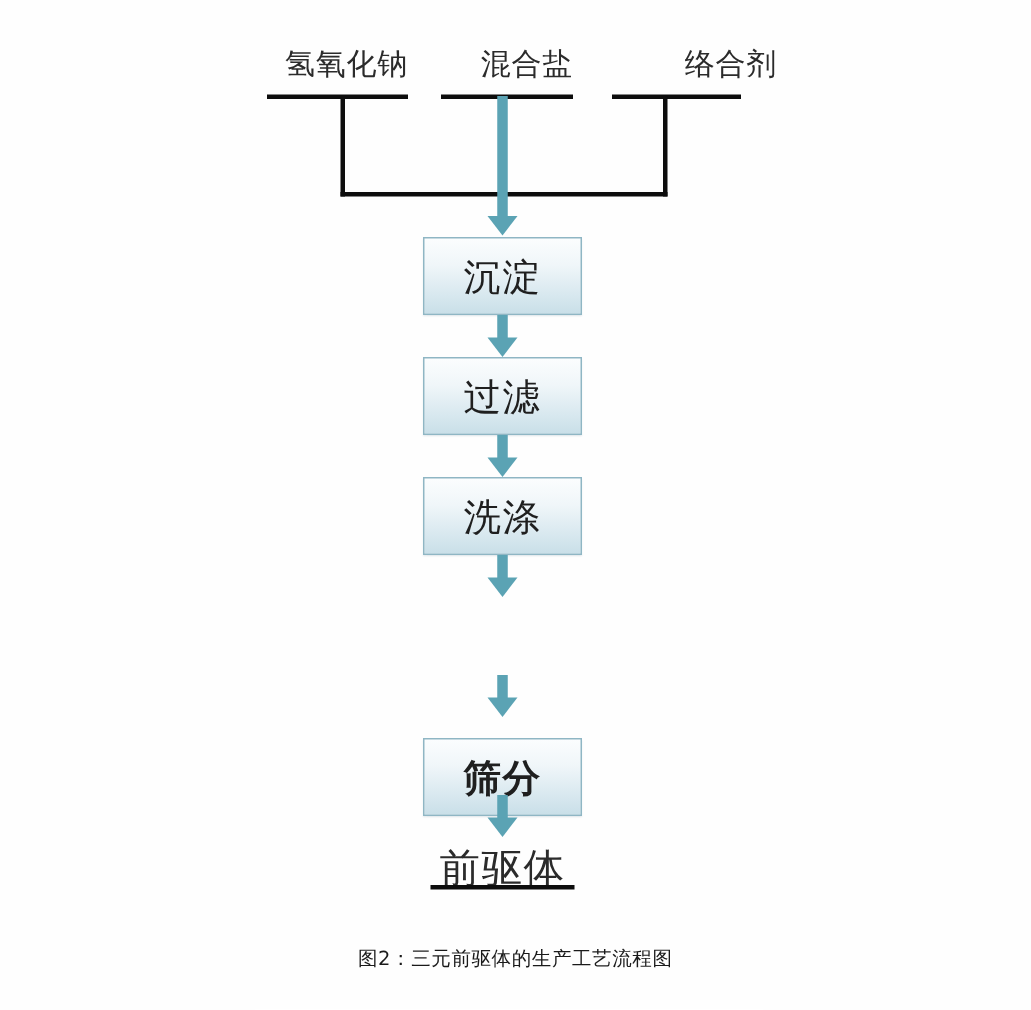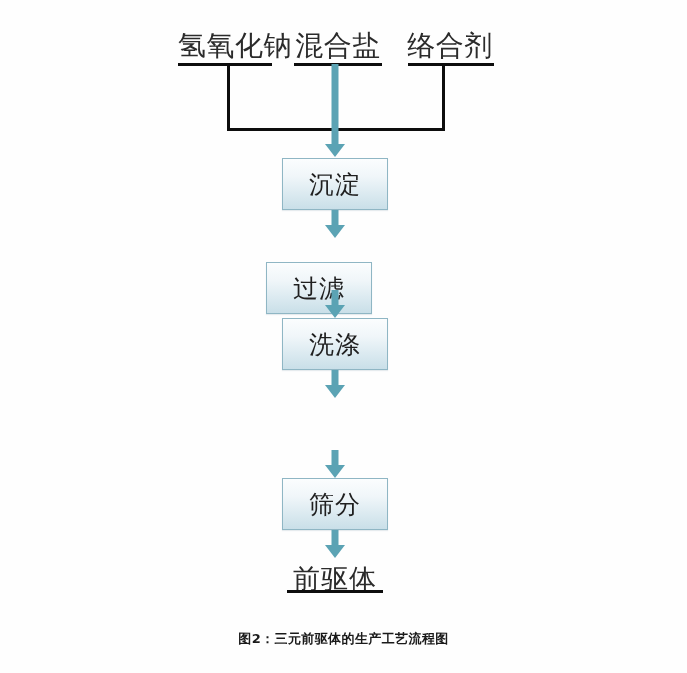--- a/index.html
+++ b/index.html
@@ -14,22 +14,22 @@
     position: relative;
     width: 687px;
     height: 673px;
     background: #fefefe;
     overflow: hidden;
   }
 
   
   .input-label {
     position: absolute;
-    text-align: center;
-    font-size: 28px;
+    text-align: right;
+    font-size: 20px;
     line-height: 1;
     color: #2b2b2b;
     letter-spacing: 0.5px;
     white-space: nowrap;
   }
   .input-rule {
     position: absolute;
     height: 3px;
     background: #0d0d0d;
   }
@@ -89,72 +89,72 @@
     letter-spacing: 1px;
     white-space: nowrap;
   }
 
   
   .caption {
     position: absolute;
     width: 100%;
     text-align: center;
     font-size: 13px;
-    font-weight: bold;
+    font-weight: normal;
     color: #1a1a1a;
     letter-spacing: 0.4px;
   }
 </style>
 </head>
 <body>
 
 <div id="page">
 
   <div class="input-label" style="left:178px; top:32px; width:94px;">氢氧化钠</div>
   <div class="input-rule" style="left:178px; top:63px; width:94px;"></div>
 
   <div class="input-label" style="left:294px; top:32px; width:88px;">混合盐</div>
   <div class="input-rule" style="left:294px; top:63px; width:88px;"></div>
 
-  <div class="input-label" style="left:406px; top:32px; width:88px;">络合剂</div>
+  <div class="input-label" style="left:430px; top:32px; width:88px;">络合剂</div>
   <div class="input-rule" style="left:408px; top:63px; width:86px;"></div>
 
   <div class="vrule-black" style="left:227px; top:64px; height:67px;"></div>
   <div class="vrule-black" style="left:442px; top:64px; height:67px;"></div>
   <div class="hrule-black" style="left:227px; top:128px; width:218px;"></div>
 
   <div class="arrow" style="left:335px; top:64px; height:82px;"></div>
   <div class="arrow-head" style="left:335px; top:144px;"></div>
 
   <div class="proc-box" style="left:282px; top:158px;">
     <span>沉淀</span>
   </div>
 
   <div class="arrow" style="left:335px; top:210px; height:17px;"></div>
   <div class="arrow-head" style="left:335px; top:225px;"></div>
 
-  <div class="proc-box" style="left:266px; top:238px;margin-top:24px;">
+  <div class="proc-box" style="left:282px; top:238px;">
     <span>过滤</span>
   </div>
 
   <div class="arrow" style="left:335px; top:290px; height:17px;"></div>
   <div class="arrow-head" style="left:335px; top:305px;"></div>
 
   <div class="proc-box" style="left:282px; top:318px;">
     <span>洗涤</span>
   </div>
 
   <div class="arrow" style="left:335px; top:370px; height:17px;"></div>
   <div class="arrow-head" style="left:335px; top:385px;"></div>
 
 
   <div class="arrow" style="left:335px; top:450px; height:17px;"></div>
   <div class="arrow-head" style="left:335px; top:465px;"></div>
 
-  <div class="proc-box" style="left:282px; top:478px;">
+  <div class="proc-box" style="left:282px; top:492px;font-weight:bold;">
     <span>筛分</span>
   </div>
 
   <div class="arrow" style="left:335px; top:530px; height:17px;"></div>
   <div class="arrow-head" style="left:335px; top:545px;"></div>
 
   <div class="output-label" style="left:287px; top:561px; width:96px;">前驱体</div>
   <div class="input-rule" style="left:287px; top:590px; width:96px;"></div>
 
   <div class="caption" style="left:0; top:630px;">图2：三元前驱体的生产工艺流程图</div>

